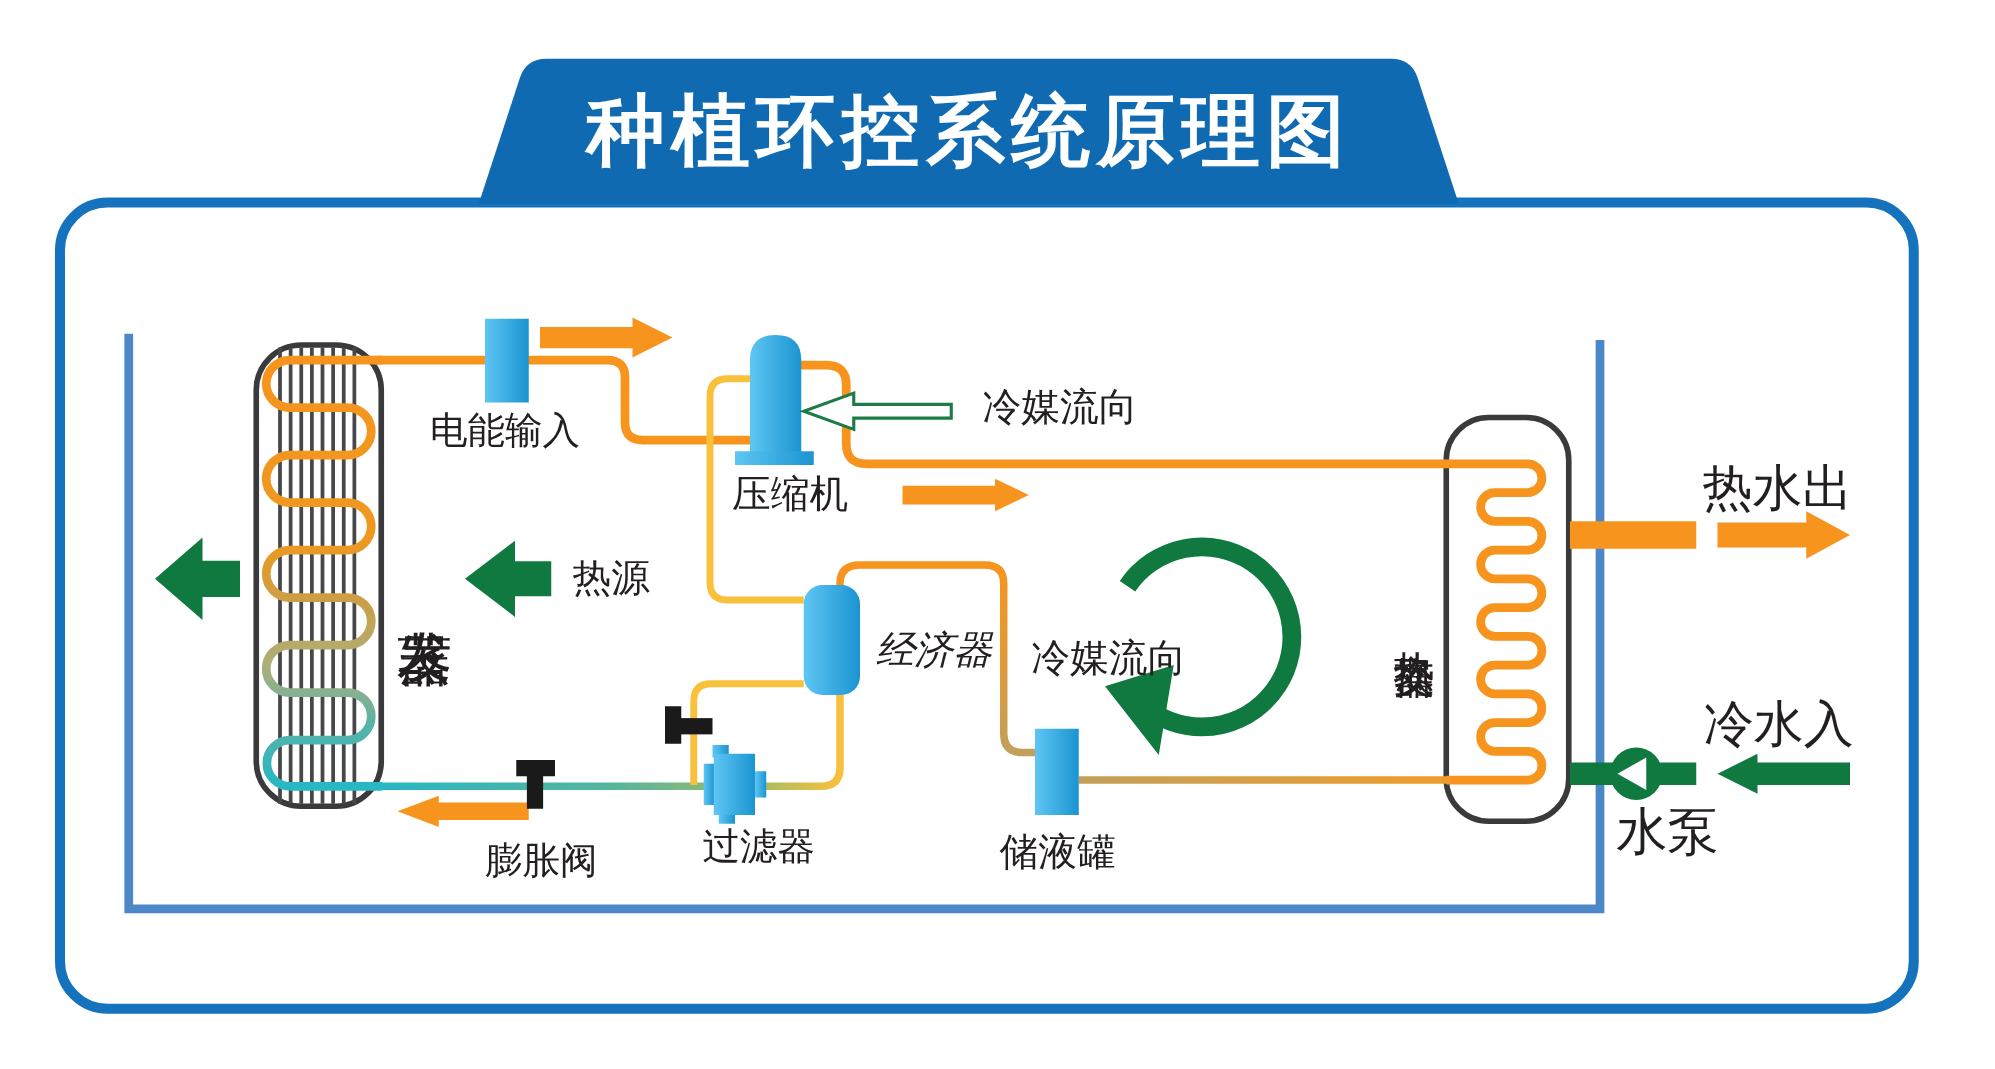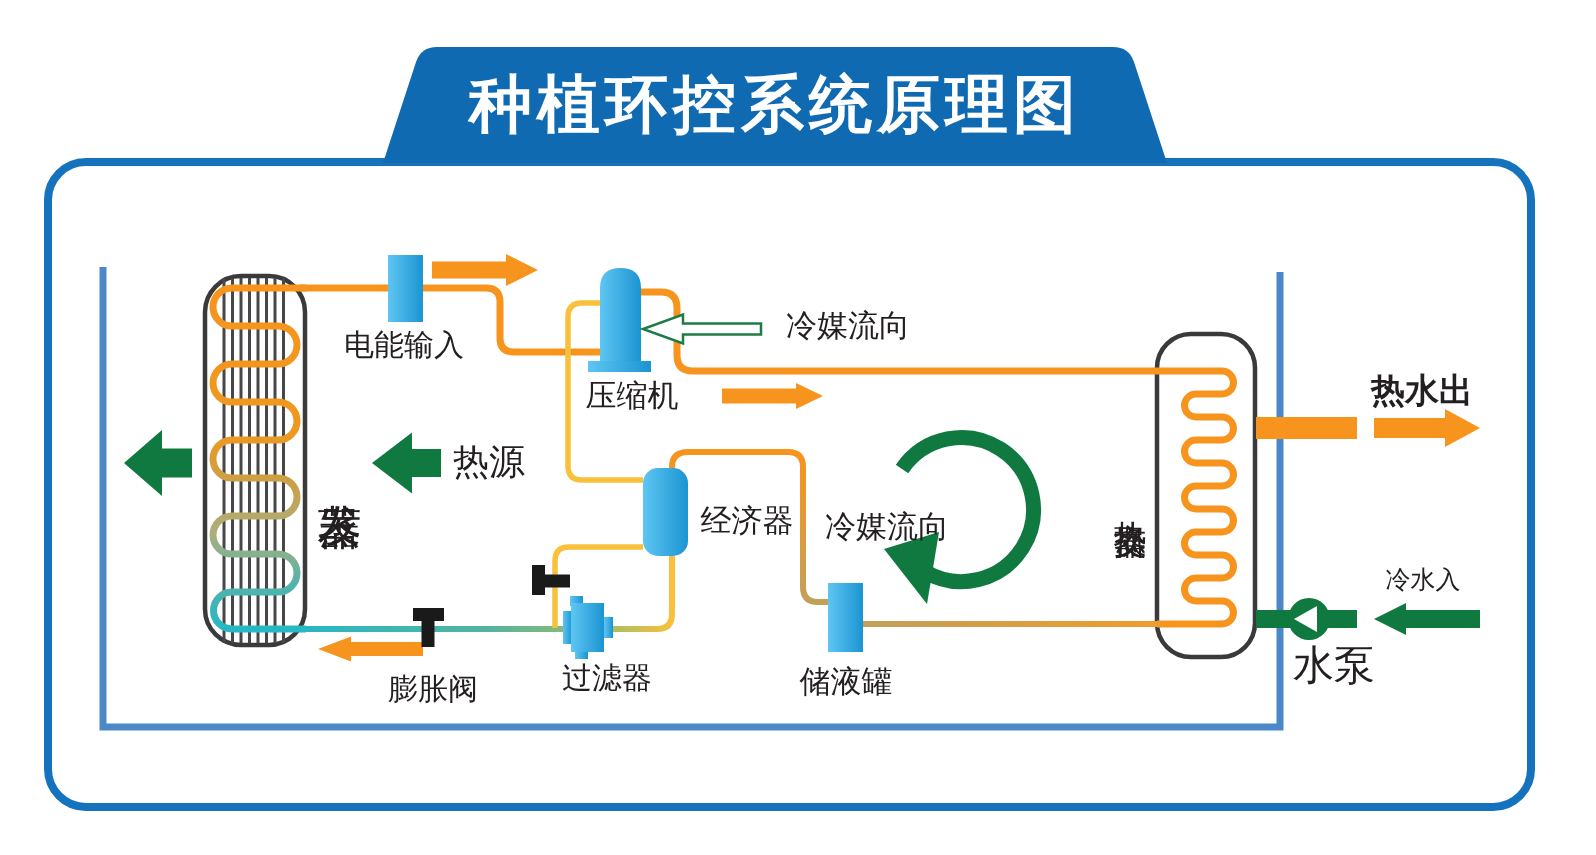--- a/index.html
+++ b/index.html
@@ -131,26 +131,26 @@
   <g fill="#1A1A1A">
     <rect x="532" y="565" width="13" height="30"></rect>
     <rect x="543" y="574.5" width="27" height="13"></rect>
   </g>
 </svg>
 
 <div id="banner-title">种植环控系统原理图</div>
 
 <div class="lbl" style="left:404px;top:345px;font-size:30px;">电能输入</div>
 <div class="lbl v" style="left:339px;top:472px;font-size:44px;">蒸发器</div>
-<div class="lbl" style="left:489px;top:463px;font-size:36px;">热源</div>
+<div class="lbl" style="left:489px;top:463px;font-size:31px;">热源</div>
 <div class="lbl" style="left:632px;top:396px;font-size:31px;">压缩机</div>
 <div class="lbl" style="left:848px;top:326px;font-size:31px;">冷媒流向</div>
-<div class="lbl" style="left:747px;top:521px;font-size:31px;">经济器</div>
+<div class="lbl" style="left:747px;top:521px;font-size:31px;font-style:italic;">经济器</div>
 <div class="lbl" style="left:887px;top:507px;font-size:31px;margin-top:20px;">冷媒流向</div>
 <div class="lbl" style="left:846px;top:682px;font-size:31px;">储液罐</div>
 <div class="lbl" style="left:607px;top:678px;font-size:30px;">过滤器</div>
 <div class="lbl" style="left:433px;top:689px;font-size:30px;">膨胀阀</div>
 <div class="lbl v" style="left:1130px;top:499px;font-size:33px;">热交换器</div>
-<div class="lbl" style="left:1422px;top:391px;font-size:34px;font-weight:bold;">热水出</div>
-<div class="lbl" style="left:1423px;top:580px;font-size:25px;">冷水入</div>
+<div class="lbl" style="left:1422px;top:391px;font-size:40px;">热水出</div>
+<div class="lbl" style="left:1423px;top:580px;font-size:40px;">冷水入</div>
 <div class="lbl" style="left:1334px;top:666px;font-size:41px;">水泵</div>
 
 </div>
 
 </body></html>

